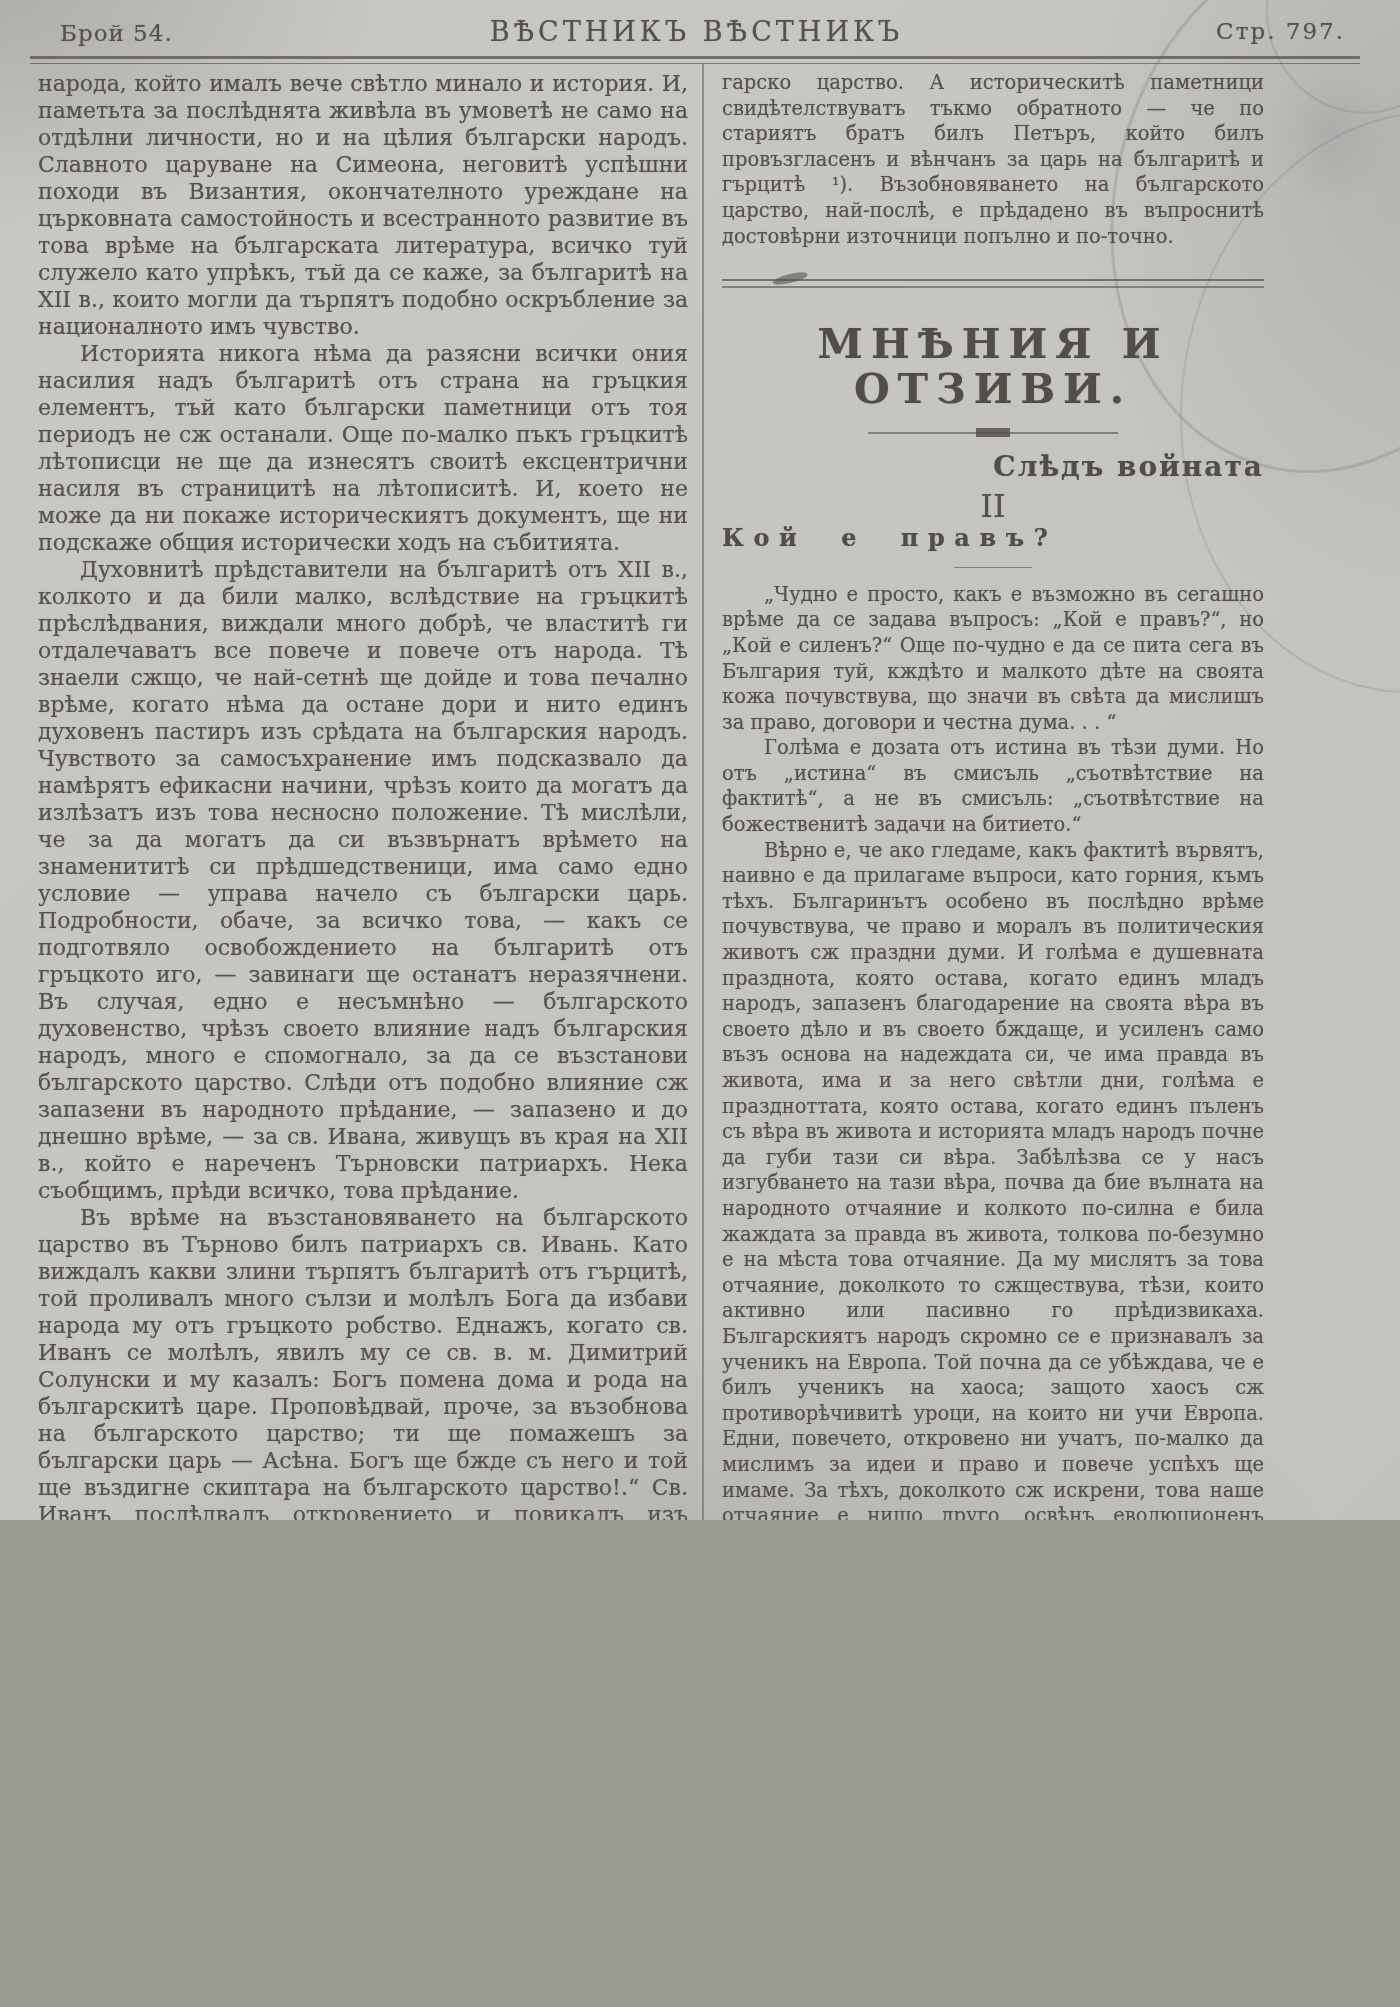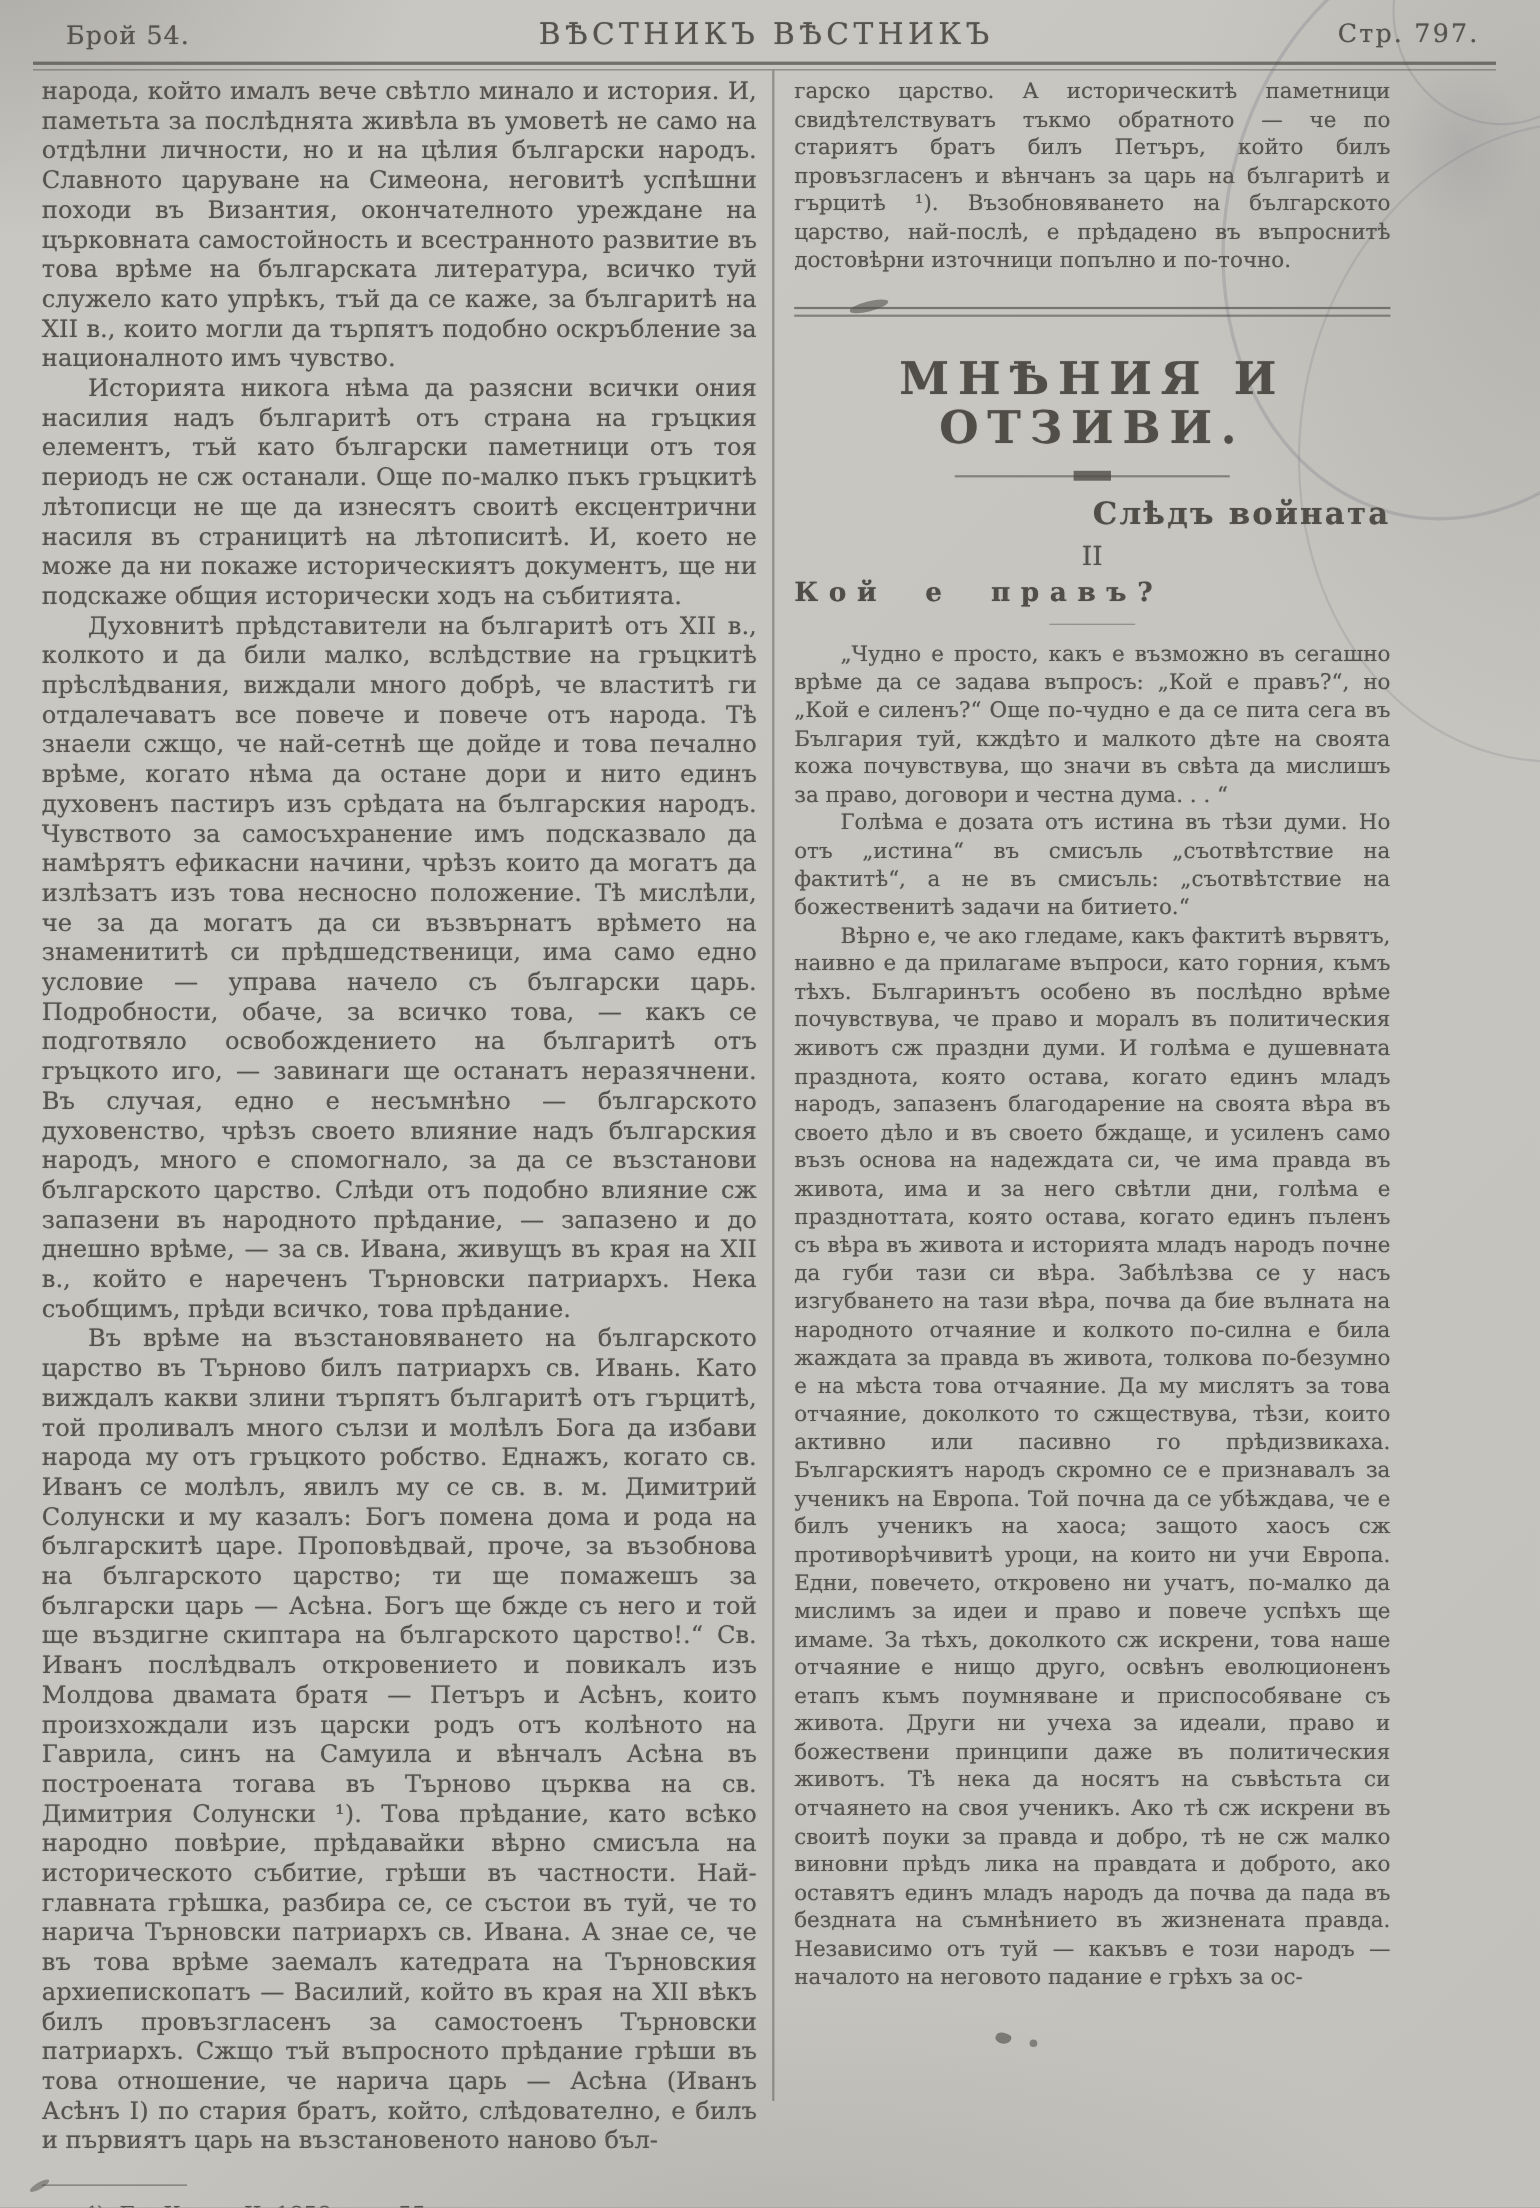--- a/index.html
+++ b/index.html
@@ -1,18 +1,18 @@
 <!DOCTYPE html>
 <html lang="bg"><head>
 <meta charset="utf-8">
 <style>
   html,body{margin:0;padding:0;background:#9a9992;}
   .page{
     position:relative;
-    width:1400px;height:2007px;
+    width:1400px;height:1520px;
     margin:0 auto;
     overflow:hidden;
     color:#55534c;
     font-family:"DejaVu Serif","Liberation Serif",serif;
     background:
       radial-gradient(ellipse 600px 380px at -2% -2%, rgba(104,102,94,.30), rgba(104,102,94,0) 70%),
       radial-gradient(ellipse 500px 700px at 101% 10%, rgba(118,116,118,.22), rgba(118,116,118,0) 70%),
       radial-gradient(ellipse 900px 300px at 50% 101%, rgba(110,108,100,.14), rgba(110,108,100,0) 70%),
       linear-gradient(135deg,#c9c8c2 0%,#c6c5bf 45%,#c2c1bb 100%);
   }
@@ -46,21 +46,21 @@
   .section-rule{height:5px;margin:30px 0 34px;
     border-top:2.4px solid rgba(85,83,76,.7);border-bottom:2px solid rgba(85,83,76,.6);}
   .sec-title{margin:0;text-align:center;font-size:41px;font-weight:bold;
     letter-spacing:8px;line-height:1.1;color:#504e47;}
   .ornament{position:relative;width:250px;height:9px;margin:16px auto 14px;}
   .ornament .line{position:absolute;left:0;right:0;top:4px;height:1.4px;background:rgba(85,83,76,.6);}
   .ornament .bar{position:absolute;left:50%;top:0;width:34px;height:9px;margin-left:-17px;
     background:rgba(80,78,71,.8);}
   .sec-sub{margin:6px 0 0;text-align:right;font-size:28px;font-weight:bold;
     letter-spacing:2px;line-height:1.15;color:#504e47;}
-  .sec-numeral{margin:10px 0 2px;text-align:center;font-size:24px;text-indent:0;}
+  .sec-numeral{margin:10px 0 2px;text-align:center;font-size:32px;text-indent:0;}
   .sec-question{margin:6px 0 0;font-size:24px;font-weight:bold;
     letter-spacing:.4em;word-spacing:.7em;color:#504e47;}
   .mini-rule{width:78px;height:0;border-top:1.4px solid rgba(85,83,76,.6);margin:16px auto 14px;}
 
   
   .stamp{position:absolute;border-radius:50%;pointer-events:none;}
   .stamp.s1{right:-150px;top:-70px;width:430px;height:540px;
     border:3px solid rgba(125,123,136,.30);transform:rotate(14deg);}
   .stamp.s2{right:-265px;top:110px;width:480px;height:580px;
     border:2px solid rgba(120,118,132,.22);transform:rotate(8deg);}

